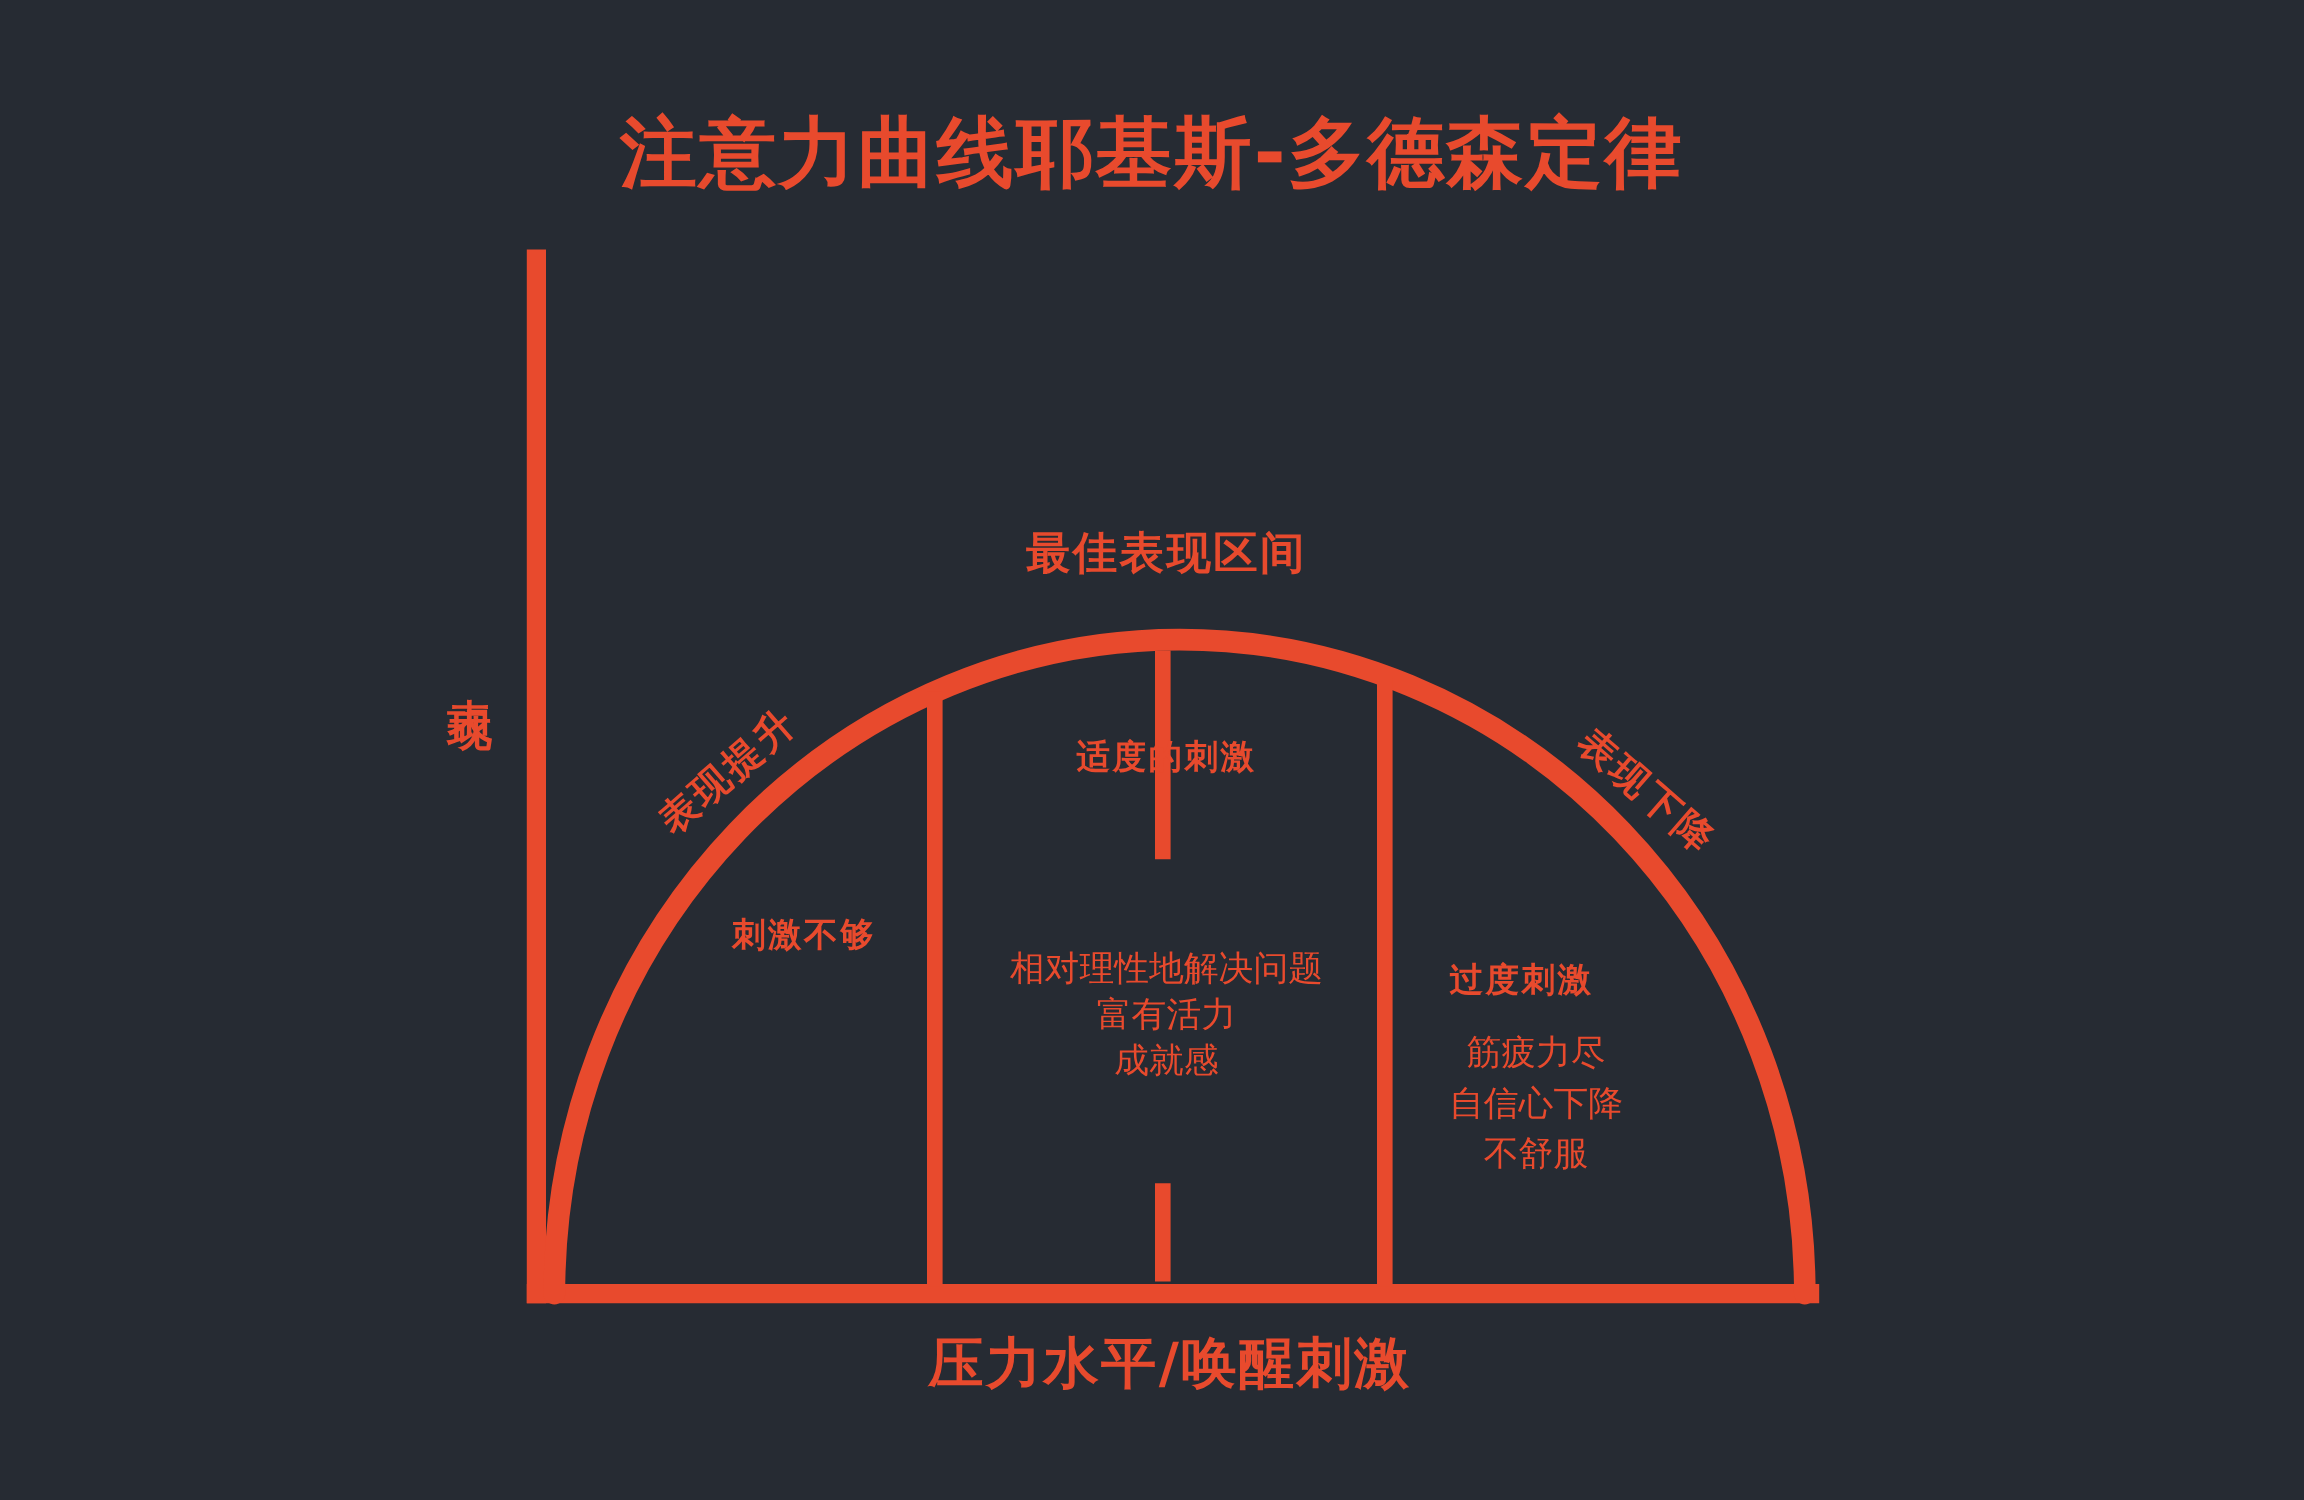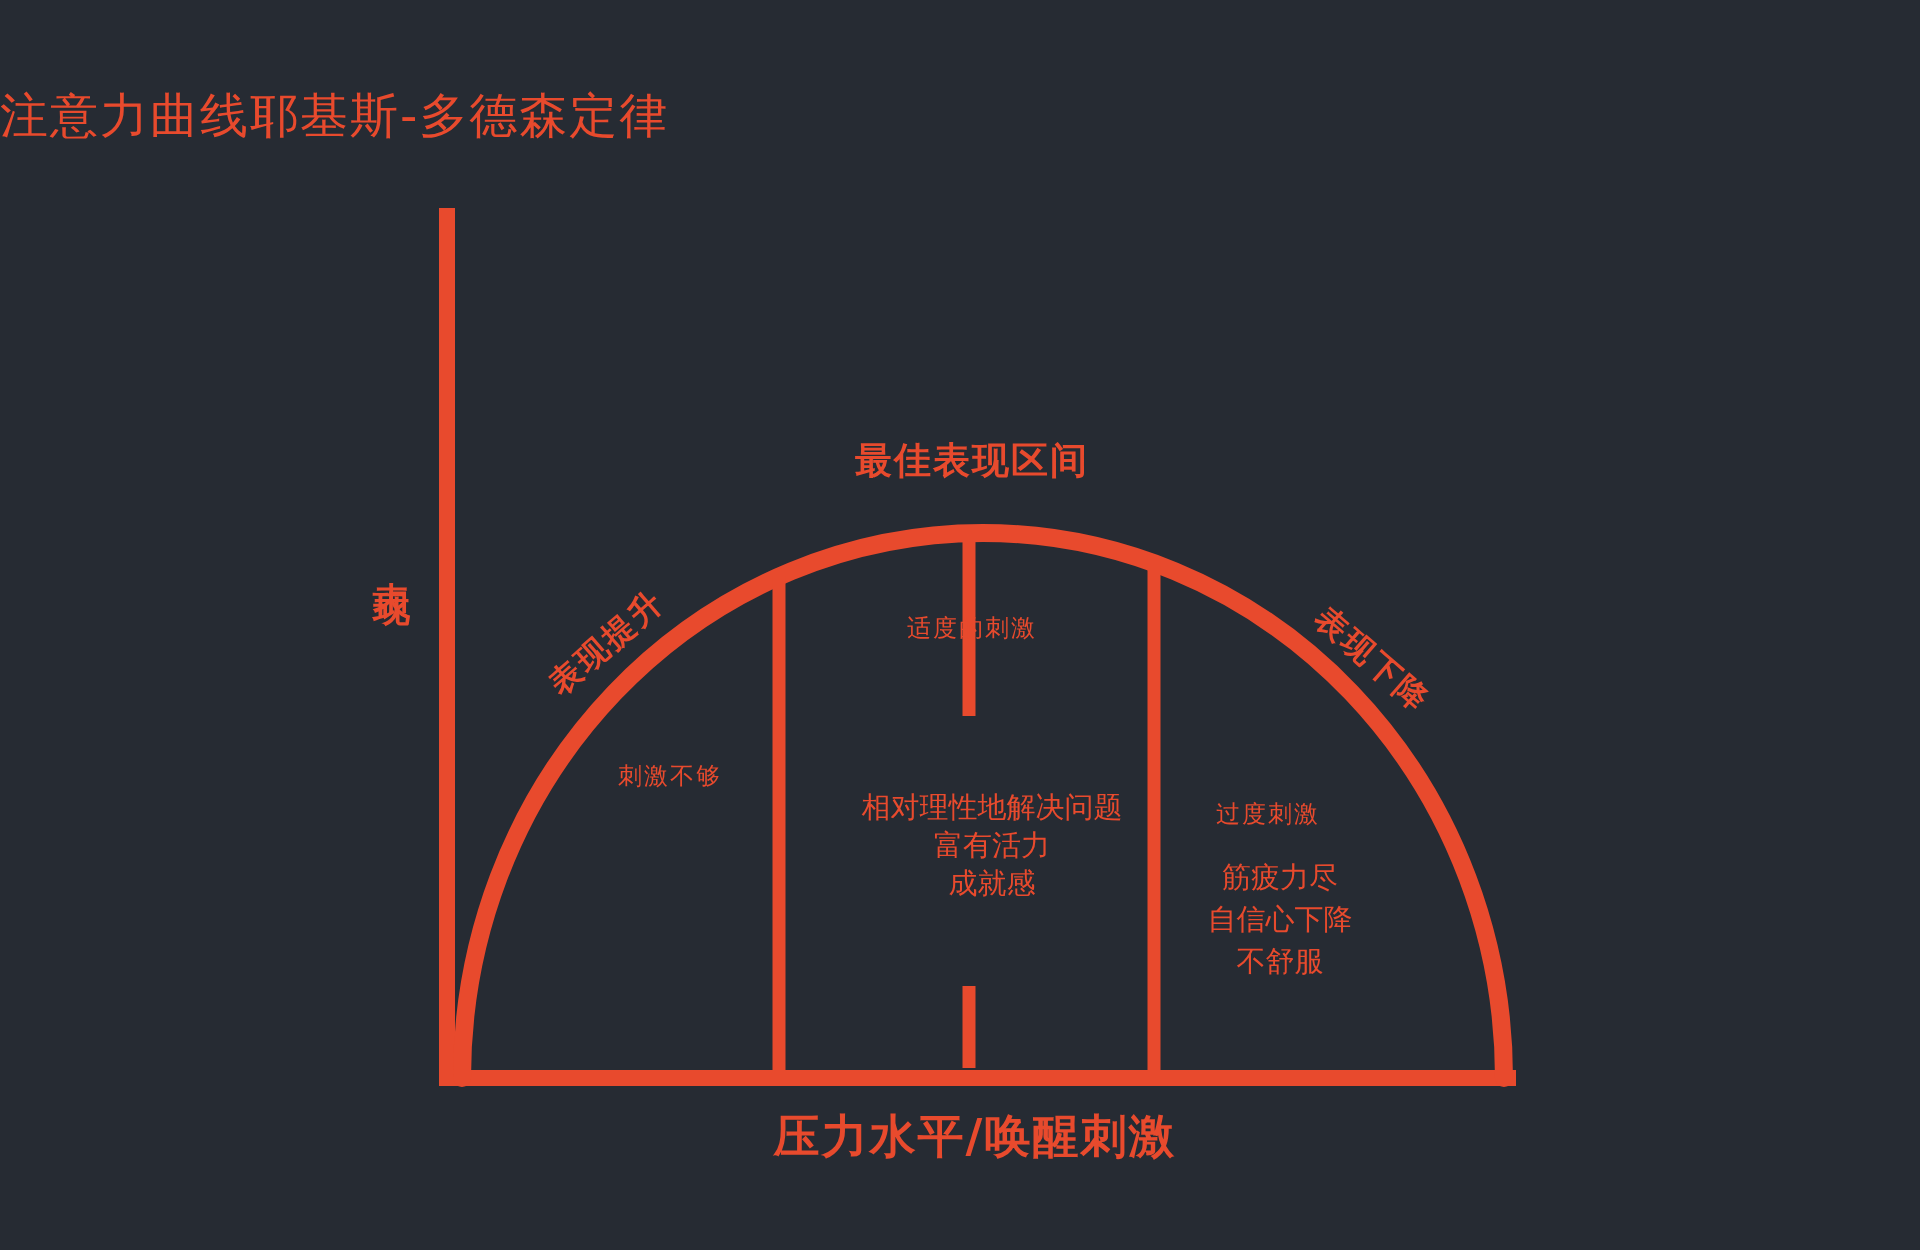--- a/index.html
+++ b/index.html
@@ -28,23 +28,23 @@
   .curve { stroke-width: 18; stroke-linecap: round; }
   .divider { stroke-width: 13; stroke-linecap: butt; }
   .dash { stroke-width: 13; stroke-linecap: butt; }
   .label {
     position: absolute;
     color: var(--accent);
     white-space: nowrap;
   }
   .title {
     left: 0; right: 0; top: 84px;
-    text-align: left;
-    font-size: 48px;
-    font-weight: normal;
+    text-align: center;
+    font-size: 64px;
+    font-weight: bold;
     letter-spacing: 2px;
   }
   .peak-zone {
     left: 972px; top: 436px;
     transform: translateX(-50%);
     font-size: 37px;
     font-weight: bold;
     letter-spacing: 2px;
   }
   .y-label {
@@ -71,36 +71,36 @@
   }
   .falling {
     left: 1372px; top: 660px;
     transform: translate(-50%, -50%) rotate(41deg);
     font-size: 32px;
     font-weight: bold;
     letter-spacing: 3px;
   }
   .zone-heading {
     transform: translateX(-50%);
-    font-size: 24px;
-    font-weight: normal;
+    font-size: 28px;
+    font-weight: bold;
     letter-spacing: 2px;
   }
   .zone-heading.left   { left: 670px;  top: 760px; }
   .zone-heading.center { left: 972px;  top: 612px; }
   .zone-heading.right  { left: 1268px; top: 798px; text-align: right; }
   .zone-list {
     position: absolute;
     transform: translateX(-50%);
     text-align: center;
     color: var(--accent);
     font-size: 29px;
   }
   .zone-list.left   { left: 670px;  top: 848px; line-height: 40px; }
-  .zone-list.center { left: 992px;  top: 788px; line-height: 38px; }
+  .zone-list.center { left: 972px;  top: 788px; line-height: 38px; }
   .zone-list.right  { left: 1280px; top: 856px; line-height: 42px; text-align: center; }
 </style>
 </head>
 <body>
 
 <div class="stage">
 
   <svg class="chart" width="1920" height="1250" viewBox="0 0 1920 1250">
 
     <line class="axis" x1="447" y1="208" x2="447" y2="1086"></line>

